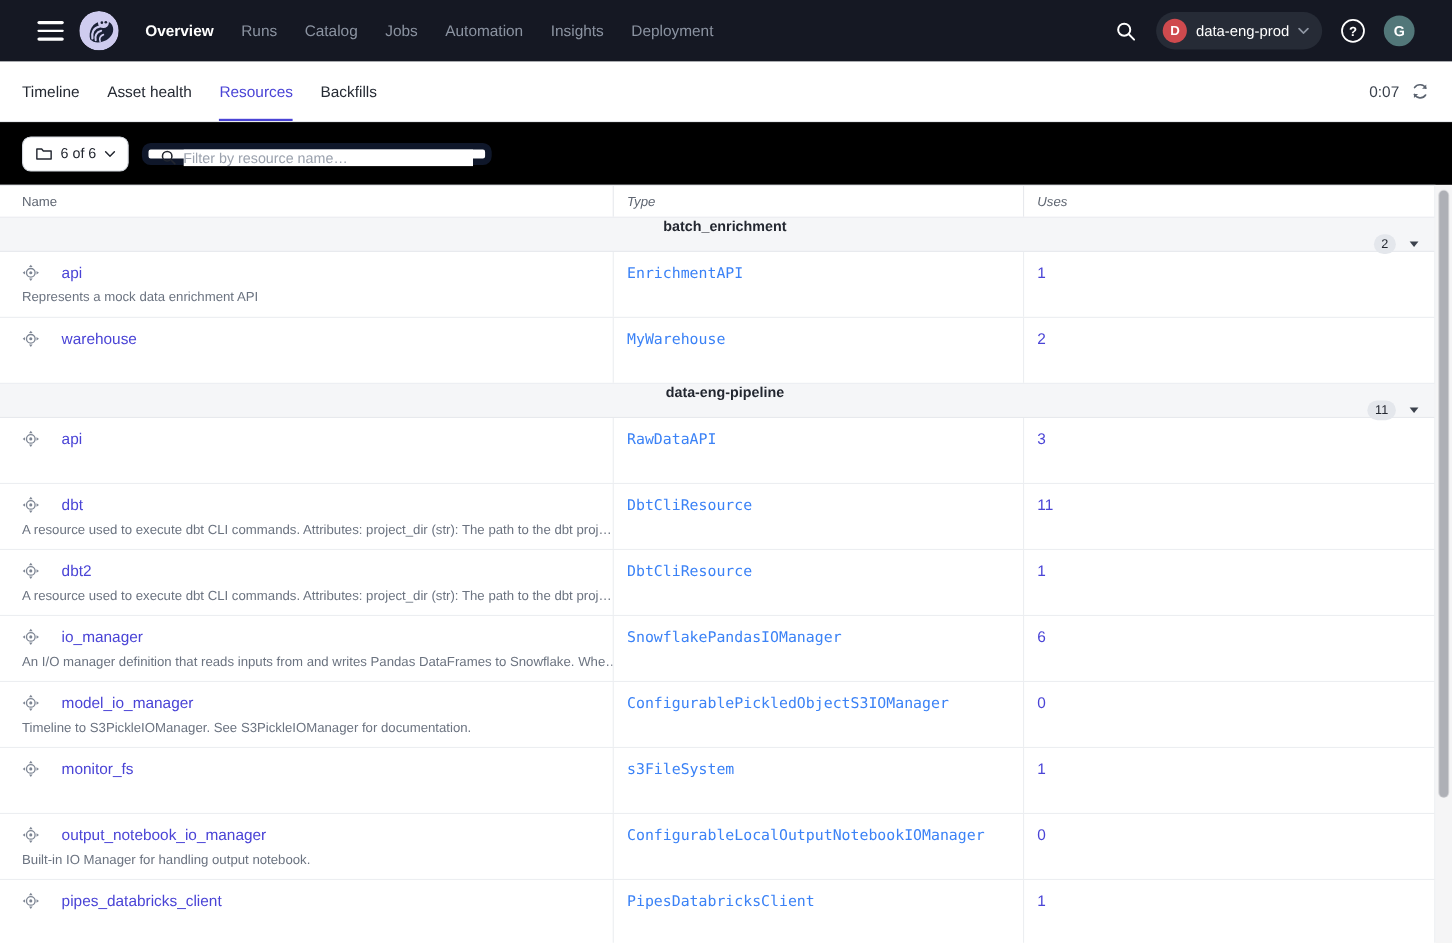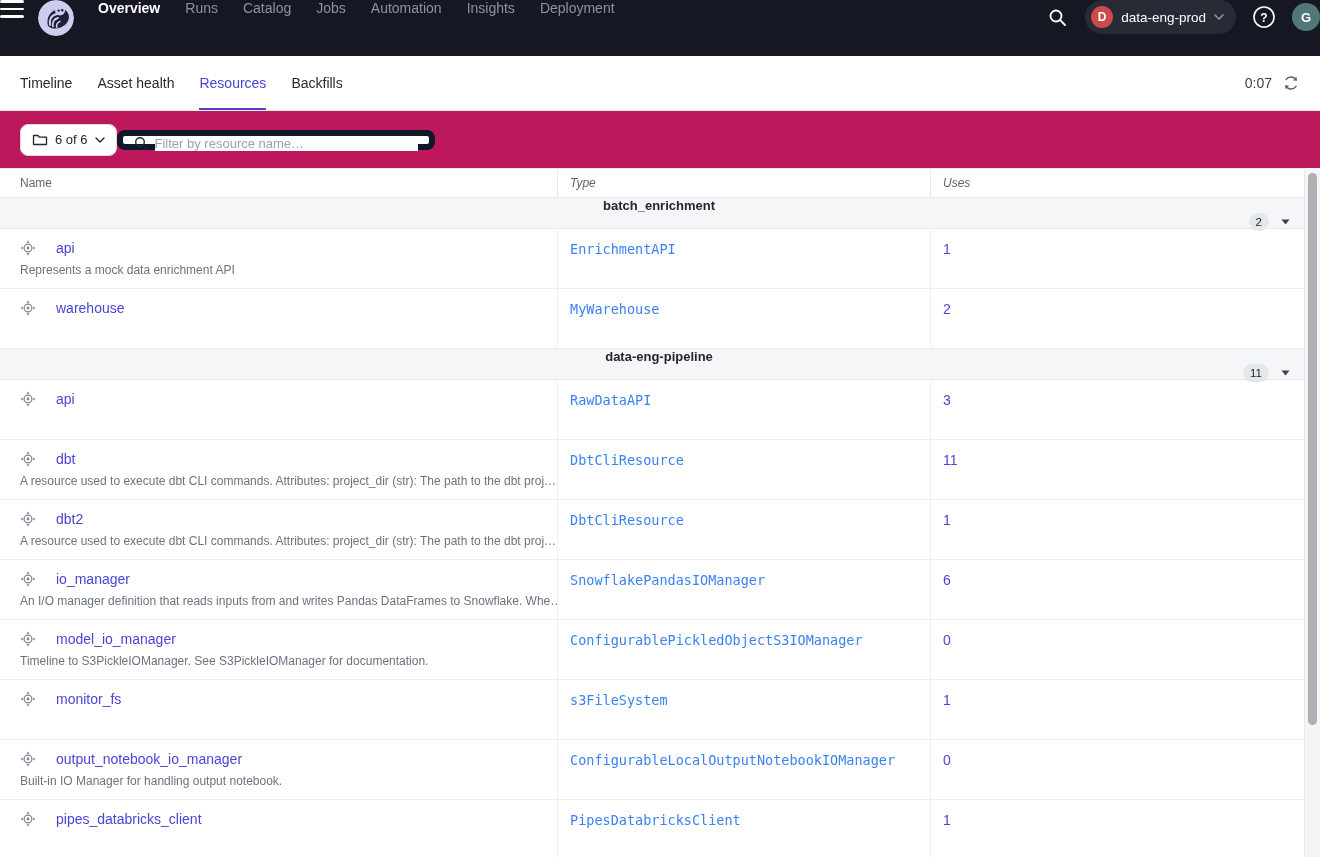--- a/index.html
+++ b/index.html
@@ -15,21 +15,21 @@
     --red:#CF4A4E;
     --teal:#527779;
   }
   *{box-sizing:border-box;margin:0;padding:0;}
   html,body{width:1320px;height:857px;overflow:hidden;background:#fff;
     font-family:"Liberation Sans",sans-serif;color:var(--text);}
   a{text-decoration:none;cursor:pointer;}
   button{background:none;border:none;cursor:pointer;font-family:inherit;}
 
   
-  .topnav{height:56px;background:var(--nav-bg);display:flex;align-items:flex-start;padding:0 0;}
+  .topnav{height:56px;background:var(--nav-bg);display:flex;align-items:center;padding:0 34px;}
   .hamburger{width:24px;height:18px;display:flex;flex-direction:column;justify-content:space-between;margin-right:14px;}
   .hamburger span{display:block;height:2.6px;border-radius:2px;background:#fff;}
   .logo{width:36px;height:36px;border-radius:50%;overflow:hidden;display:block;margin-right:24px;}
   .navitems{display:flex;align-items:center;gap:25px;}
   .navitem{font-size:14px;font-weight:500;color:#8B93A1;}
   .navitem.active{color:#fff;font-weight:600;}
   .nav-right{margin-left:auto;display:flex;align-items:center;gap:14px;}
   .icon-btn{display:flex;align-items:center;justify-content:center;width:28px;height:28px;}
   .workspace{display:flex;align-items:center;gap:8px;background:#262B36;border-radius:18px;
     height:34px;padding:0 12px 0 6px;color:#fff;font-size:13.5px;font-weight:500;}
@@ -41,21 +41,21 @@
   
   .tabbar{height:55px;border-bottom:1px solid var(--border);display:flex;align-items:stretch;padding:0 20px;background:#fff;}
   .tabs{display:flex;gap:25px;}
   .tab{font-size:14px;font-weight:500;color:#252A33;display:flex;align-items:center;
     border-bottom:2px solid transparent;padding-top:2px;}
   .tab.active{color:var(--accent);border-bottom-color:var(--accent);text-align:right;}
   .tab-right{margin-left:auto;display:flex;align-items:center;gap:10px;}
   .timer{font-size:14px;color:#3A414C;}
 
   
-  .filterbar{height:57px;display:flex;align-items:center;gap:0;padding:0 20px;background:#be185d;}
+  .filterbar{height:57px;display:flex;align-items:center;gap:12px;padding:0 20px;background:#000000;}
   .count-btn{display:flex;align-items:center;gap:7px;height:32px;padding:0 11px;
     border:1px solid #D4D8DE;border-radius:8px;font-size:13px;color:var(--text);background:#fff;}
   .searchbox{display:flex;align-items:flex-start;gap:7px;height:20px;width:318px;padding:0 11px;
     border:6px solid #0f172a;border-radius:8px;background:#fff;}
   .searchbox input{border:none;outline:none;flex:1;font-size:13px;font-family:inherit;color:var(--text);}
   .searchbox input::placeholder{color:#9AA1AD;}
 
   
   .table{width:1305px;border-right:1px solid var(--border);}
   .row-grid{display:grid;grid-template-columns:557px 373px auto;}

